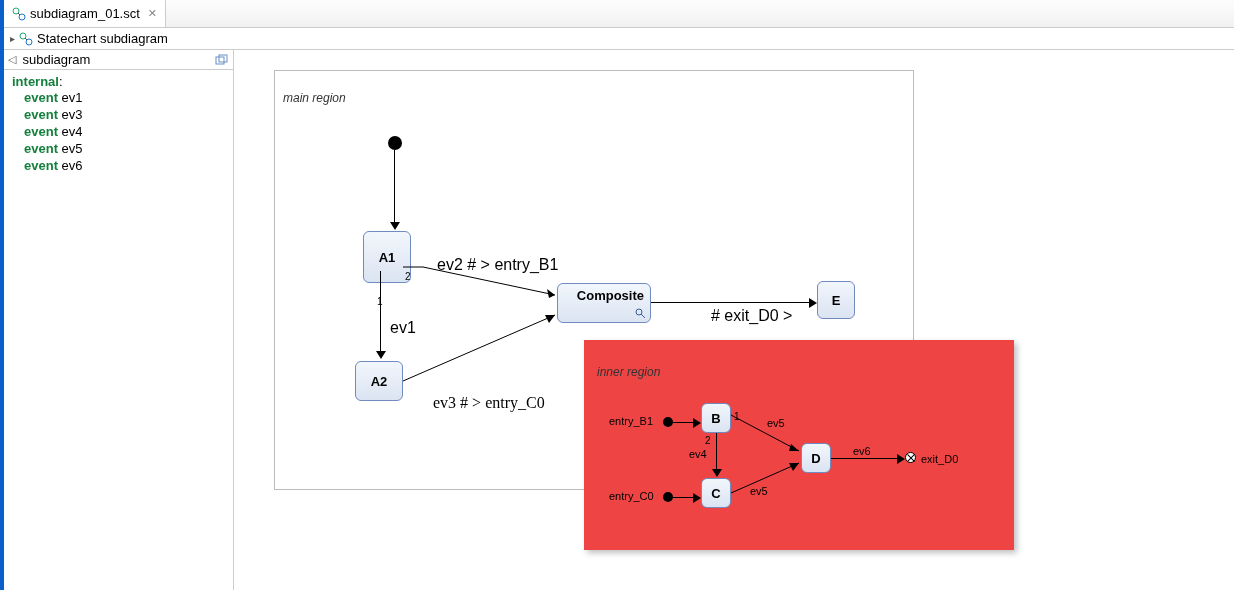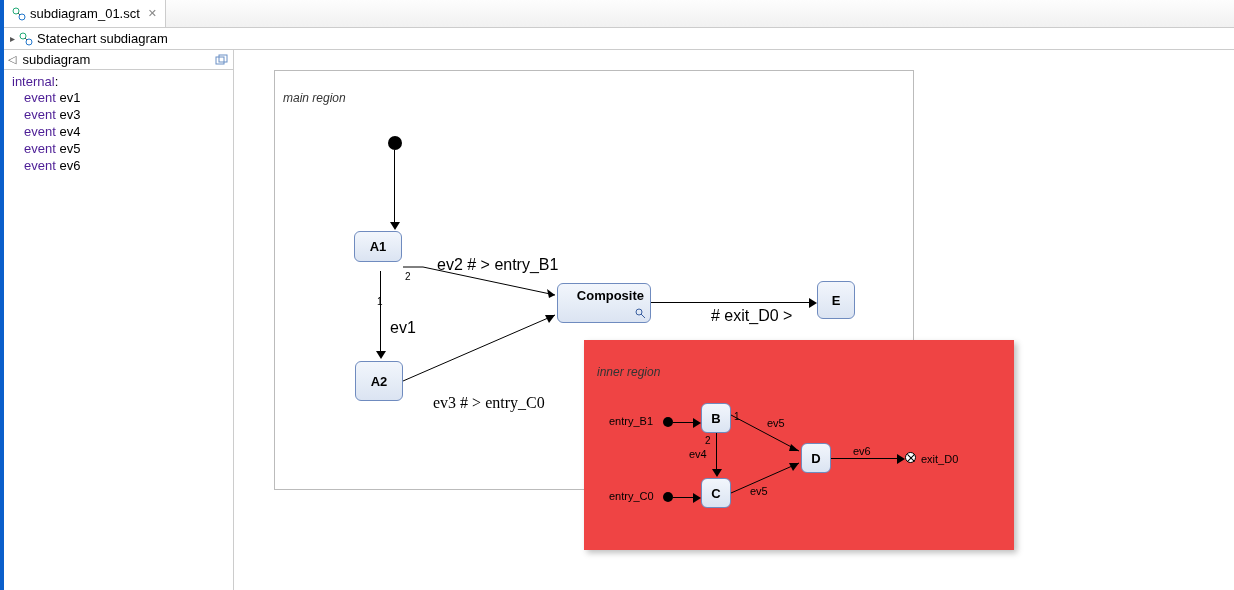--- a/index.html
+++ b/index.html
@@ -13,21 +13,21 @@
   .tab .close { margin-left: 8px; color: #888; font-size: 11px; }
 
   .breadcrumb { position: absolute; left: 4px; top: 28px; width: 1230px; height: 22px; border-bottom: 1px solid #ccc; display: flex; align-items: center; padding: 0 6px; background: #fff; }
   .breadcrumb .arrow { color: #555; margin-right: 4px; font-size: 10px; }
   .breadcrumb svg { margin-right: 4px; }
 
   .sidebar { position: absolute; left: 4px; top: 50px; width: 230px; height: 540px; border-right: 1px solid #ccc; }
   .sidebar-hdr { height: 20px; border-bottom: 1px solid #ccc; display: flex; align-items: center; padding: 0 4px; justify-content: space-between; background:#fff; }
   .nav { font-size: 11px; color:#555; }
   .sidebar-body { padding: 4px 8px; color: #000; }
-  .kw { color: #4c1d95; font-weight: normal; }
+  .kw { color: #15803d; font-weight: bold; }
   .evt-line { padding: 1px 0 1px 12px; }
 
   .canvas { position: absolute; left: 234px; top: 50px; width: 1000px; height: 540px; background: #fff; }
 
   .region { position: absolute; border: 1px solid #bbb; }
   .region-lbl { position: absolute; left: 8px; top: 20px; font-size: 12px; color: #333; font-style: italic; }
 
   .state { position: absolute; border: 1px solid #6f8bbf; border-radius: 6px;
            background: linear-gradient(#f2f6fc,#dbe4f2); display:flex; align-items:center; justify-content:center;
            font-weight: bold; color: #000; box-shadow: 0 0 0 rgba(0,0,0,0); }
@@ -105,21 +105,21 @@
 
 <div class="canvas">
 
   <div class="region" style="left:40px; top:20px; width:640px; height:420px;">
     <div class="region-lbl">main region</div>
 
     <div class="initdot" style="left:113px; top:65px;"></div>
     <div class="line v" style="left:119px; top:79px; height:72px;"></div>
     <div class="arrowhead down" style="left:115px; top:151px;"></div>
 
-    <div class="state" style="left:79px; top:160px; width:48px; height:31px;">
+    <div class="state" style="left:88px; top:160px; width:48px; height:52px;">
       <span>A1</span>
     </div>
     <span class="num" style="left:130px; top:200px;">2</span>
     <span class="num" style="left:102px; top:225px;">1</span>
 
     <div class="line v" style="left:105px; top:200px; height:80px;"></div>
     <div class="arrowhead down" style="left:101px; top:280px;"></div>
     <span class="txt" style="left:115px; top:248px;">ev1</span>
 
     <div class="state" style="left:80px; top:290px; width:48px; height:40px;">

